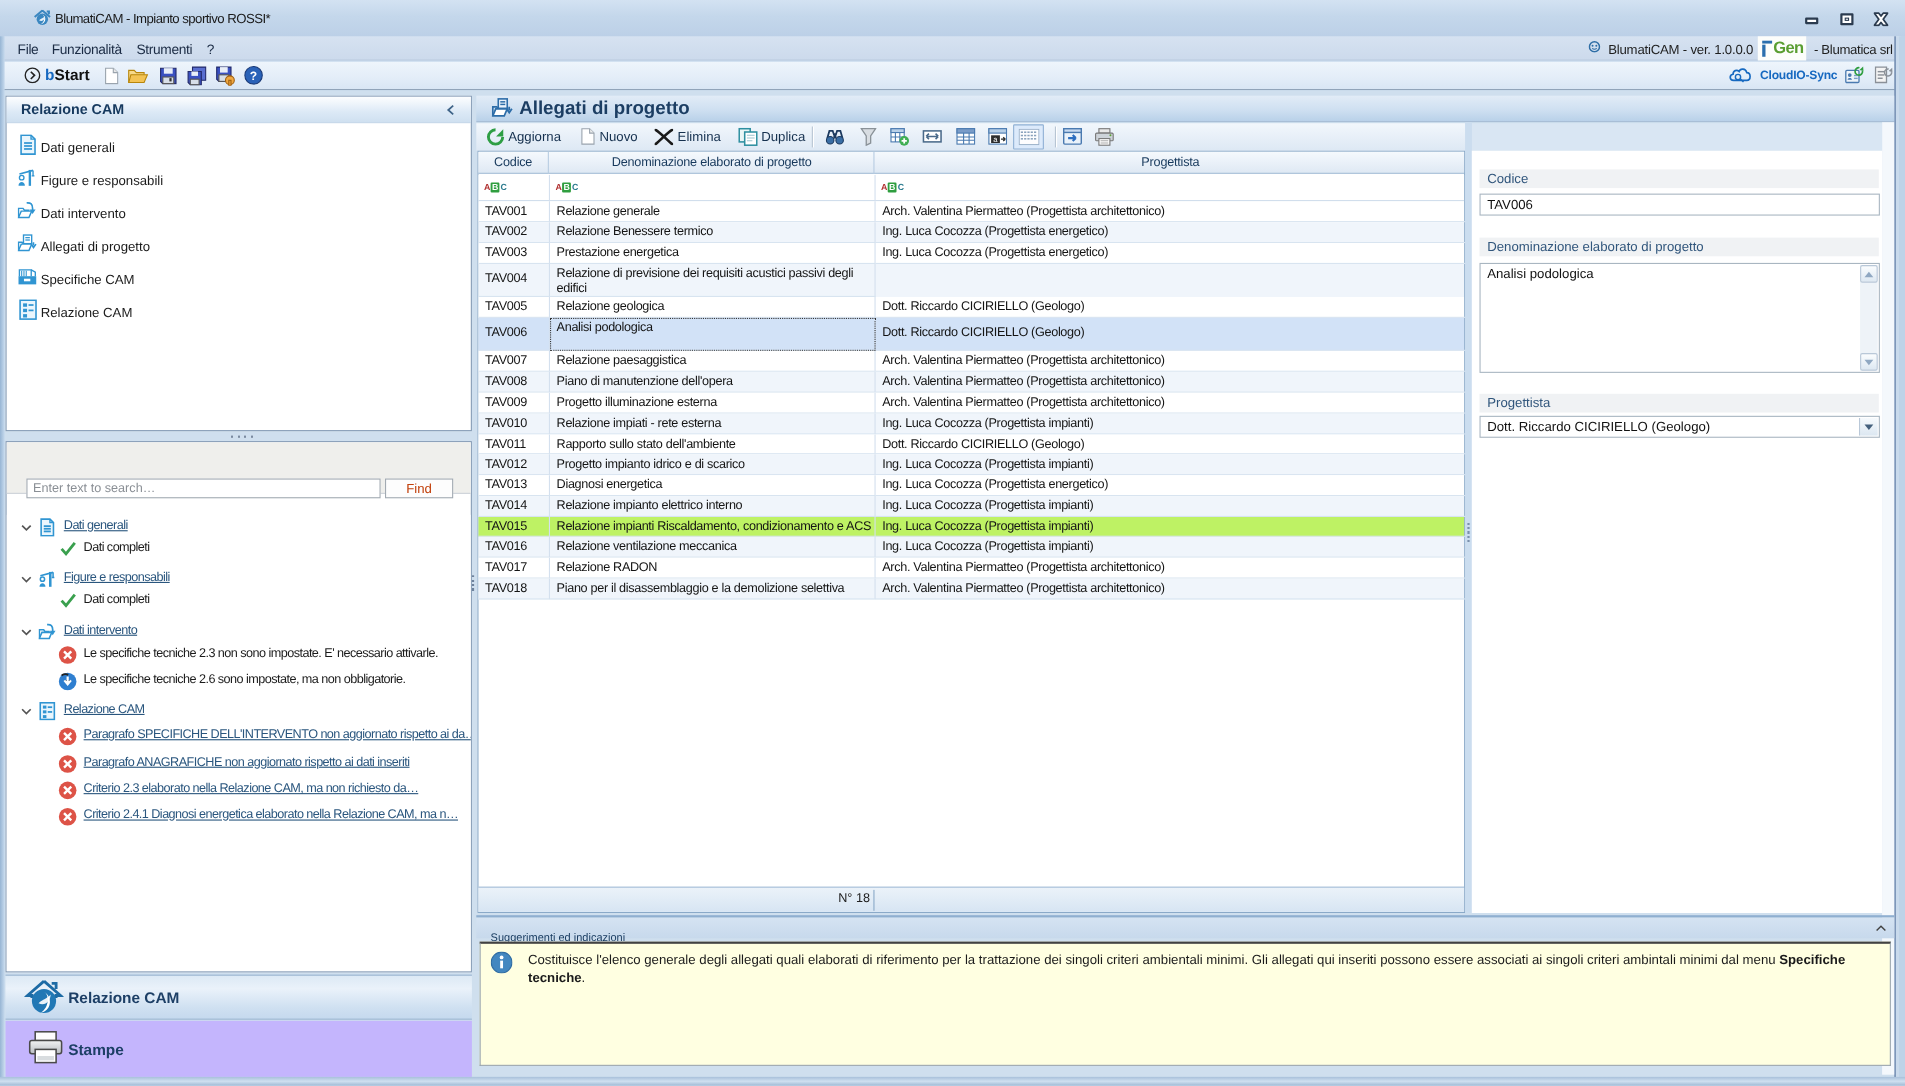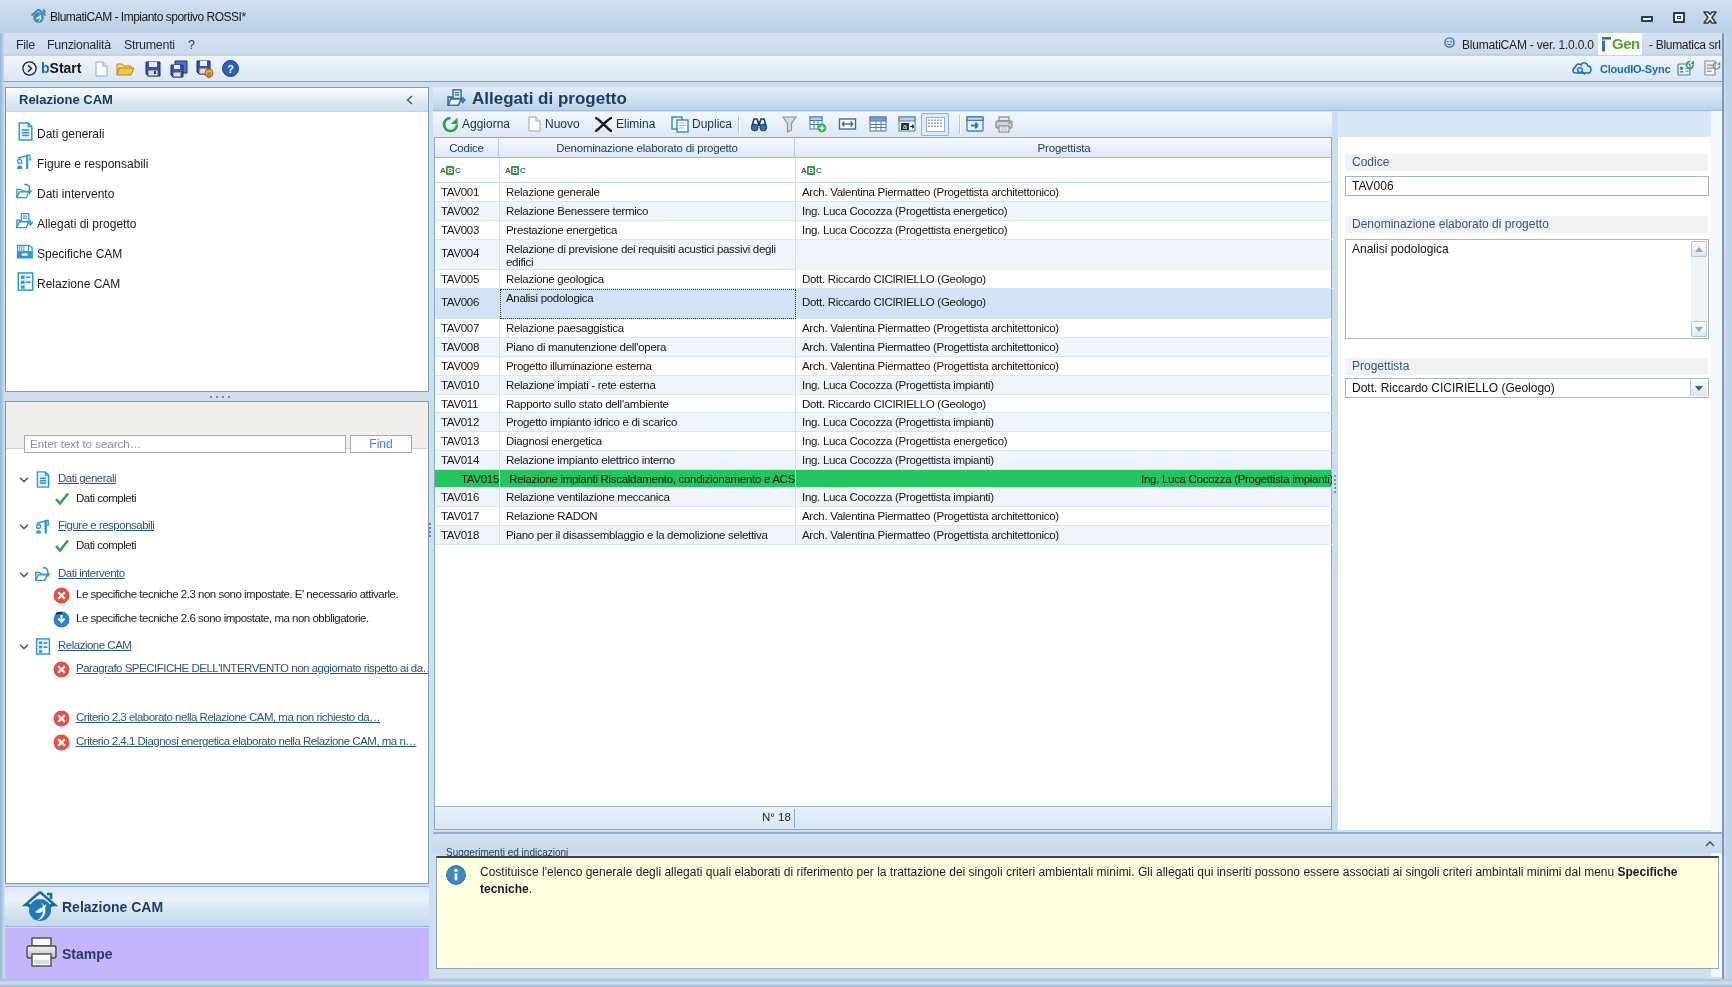--- a/index.html
+++ b/index.html
@@ -24,21 +24,21 @@
   color:#16395e; font-weight:bold; font-size:13px; line-height:24px; padding-left:13px; }
 .navitem { position:absolute; left:0; width:100%; height:30px; }
 .navitem svg { position:absolute; left:10px; top:3px; width:19px; height:19px; }
 .navitem .tx { position:absolute; left:31px; top:8px; font-size:12px; color:#1b1b1b; }
 
 #lp-split { left:5px; top:392px; width:424px; height:9px; }
 #lp-ctrl { left:5px; top:401px; width:424px; height:483px; background:#fff; border:1px solid #8299b4; overflow:hidden; }
 #ctrl-hdr { height:17px; background:linear-gradient(#f2f7fc,#cfe0f0); border-bottom:1px solid #c2d5e8; }
 #ctrl-search { height:47px; background:#efefec; border-bottom:1px solid #cdd2d9; }
 #search-box { position:absolute; left:18px; top:33px; width:322px; height:18px; background:#fff; border:1px solid #a2aab2; color:#8a8f95; font-size:11.5px; line-height:16px; padding-left:5px; }
-#find-btn { position:absolute; left:344px; top:33px; width:62px; height:18px; background:#fdfdfd; border:1px solid #a2aab2; text-align:center; line-height:16px; font-size:12px; color:#3b82f6; }
+#find-btn { position:absolute; left:344px; top:33px; width:62px; height:18px; background:#fdfdfd; border:1px solid #a2aab2; text-align:center; line-height:16px; font-size:12px; color:#c2410c; }
 
 .trow { position:absolute; left:0; width:100%; height:20px; white-space:nowrap; }
 .chev { position:absolute; left:13px; top:3px; width:10px; height:10px; }
 .tico { position:absolute; }
 .tlink { color:#2a567e; text-decoration:underline; white-space:nowrap; font-size:11.5px; letter-spacing:-0.5px; }
 .ttx { color:#1b1b1b; white-space:nowrap; font-size:11.5px; letter-spacing:-0.5px; }
 
 #btn-rel { left:5px; top:886px; width:424px; height:41px; border-top:1px solid #9ab5d1; border-bottom:1px solid #9ab5d1;
   background:linear-gradient(#dce9f5 0%, #eaf2fa 30%, #cfe0f1 75%, #c5d9ee 100%); }
 #btn-rel .tx { position:absolute; left:57px; top:12px; font-weight:bold; font-size:14px; color:#1d3f66; }
@@ -348,20 +348,27 @@
             <rect x="5" y="15" width="4" height="3.4" fill="#3095d2"></rect>
           </svg></span>
         <span class="tlink" style="position:absolute;left:52px;top:2px;">Relazione CAM</span>
       </div>
       <div class="trow" style="top:192px;">
         <svg style="position:absolute;left:47px;top:1px" width="17" height="17" viewBox="0 0 17 17">
           <circle cx="8.5" cy="8.5" r="8" fill="#dd5347"></circle>
           <path d="M5.2 5.2 L11.8 11.8 M11.8 5.2 L5.2 11.8" stroke="#fff" stroke-width="2.2"></path>
         </svg>
         <span class="tlink" style="position:absolute;left:70px;top:2px;">Paragrafo SPECIFICHE DELL'INTERVENTO non aggiornato rispetto ai da…</span>
+      </div>
+      <div class="trow" style="top:217px;">
+        <svg style="position:absolute;left:47px;top:1px" width="17" height="17" viewBox="0 0 17 17">
+          <circle cx="8.5" cy="8.5" r="8" fill="#dd5347"></circle>
+          <path d="M5.2 5.2 L11.8 11.8 M11.8 5.2 L5.2 11.8" stroke="#fff" stroke-width="2.2"></path>
+        </svg>
+        <span class="tlink" style="position:absolute;left:70px;top:2px;">Paragrafo ANAGRAFICHE non aggiornato rispetto ai dati inseriti</span>
       </div>
       <div class="trow" style="top:241px;">
         <svg style="position:absolute;left:47px;top:1px" width="17" height="17" viewBox="0 0 17 17">
           <circle cx="8.5" cy="8.5" r="8" fill="#dd5347"></circle>
           <path d="M5.2 5.2 L11.8 11.8 M11.8 5.2 L5.2 11.8" stroke="#fff" stroke-width="2.2"></path>
         </svg>
         <span class="tlink" style="position:absolute;left:70px;top:2px;">Criterio 2.3 elaborato nella Relazione CAM, ma non richiesto da…</span>
       </div>
       <div class="trow" style="top:265px;">
         <svg style="position:absolute;left:47px;top:1px" width="17" height="17" viewBox="0 0 17 17">
@@ -577,21 +584,21 @@
       <div class="grow" style="top:249px;height:19px;background:#ffffff;">
         <div class="gc" style="left:0;width:65px;">TAV013</div>
         <div class="gc" style="left:65px;width:296px;">Diagnosi energetica</div>
         <div class="gc" style="left:361px;width:537px;border-right:none;">Ing. Luca Cocozza (Progettista energetico)</div>
       </div>
       <div class="grow" style="top:268px;height:19px;background:#f0f5fb;">
         <div class="gc" style="left:0;width:65px;">TAV014</div>
         <div class="gc" style="left:65px;width:296px;">Relazione impianto elettrico interno</div>
         <div class="gc" style="left:361px;width:537px;border-right:none;">Ing. Luca Cocozza (Progettista impianti)</div>
       </div>
-      <div class="grow" style="top:287px;height:18px;background:#22c55e;text-align:right;">
+      <div class="grow" style="top:287px;height:18px;background:#bef264;">
         <div class="gc" style="left:0;width:65px;">TAV015</div>
         <div class="gc" style="left:65px;width:296px;">Relazione impianti Riscaldamento, condizionamento e ACS</div>
         <div class="gc" style="left:361px;width:537px;border-right:none;">Ing. Luca Cocozza (Progettista impianti)</div>
       </div>
       <div class="grow" style="top:305px;height:19px;background:#f0f5fb;padding-left:36px;">
         <div class="gc" style="left:0;width:65px;">TAV016</div>
         <div class="gc" style="left:65px;width:296px;">Relazione ventilazione meccanica</div>
         <div class="gc" style="left:361px;width:537px;border-right:none;">Ing. Luca Cocozza (Progettista impianti)</div>
       </div>
       <div class="grow" style="top:324px;height:19px;background:#ffffff;">

